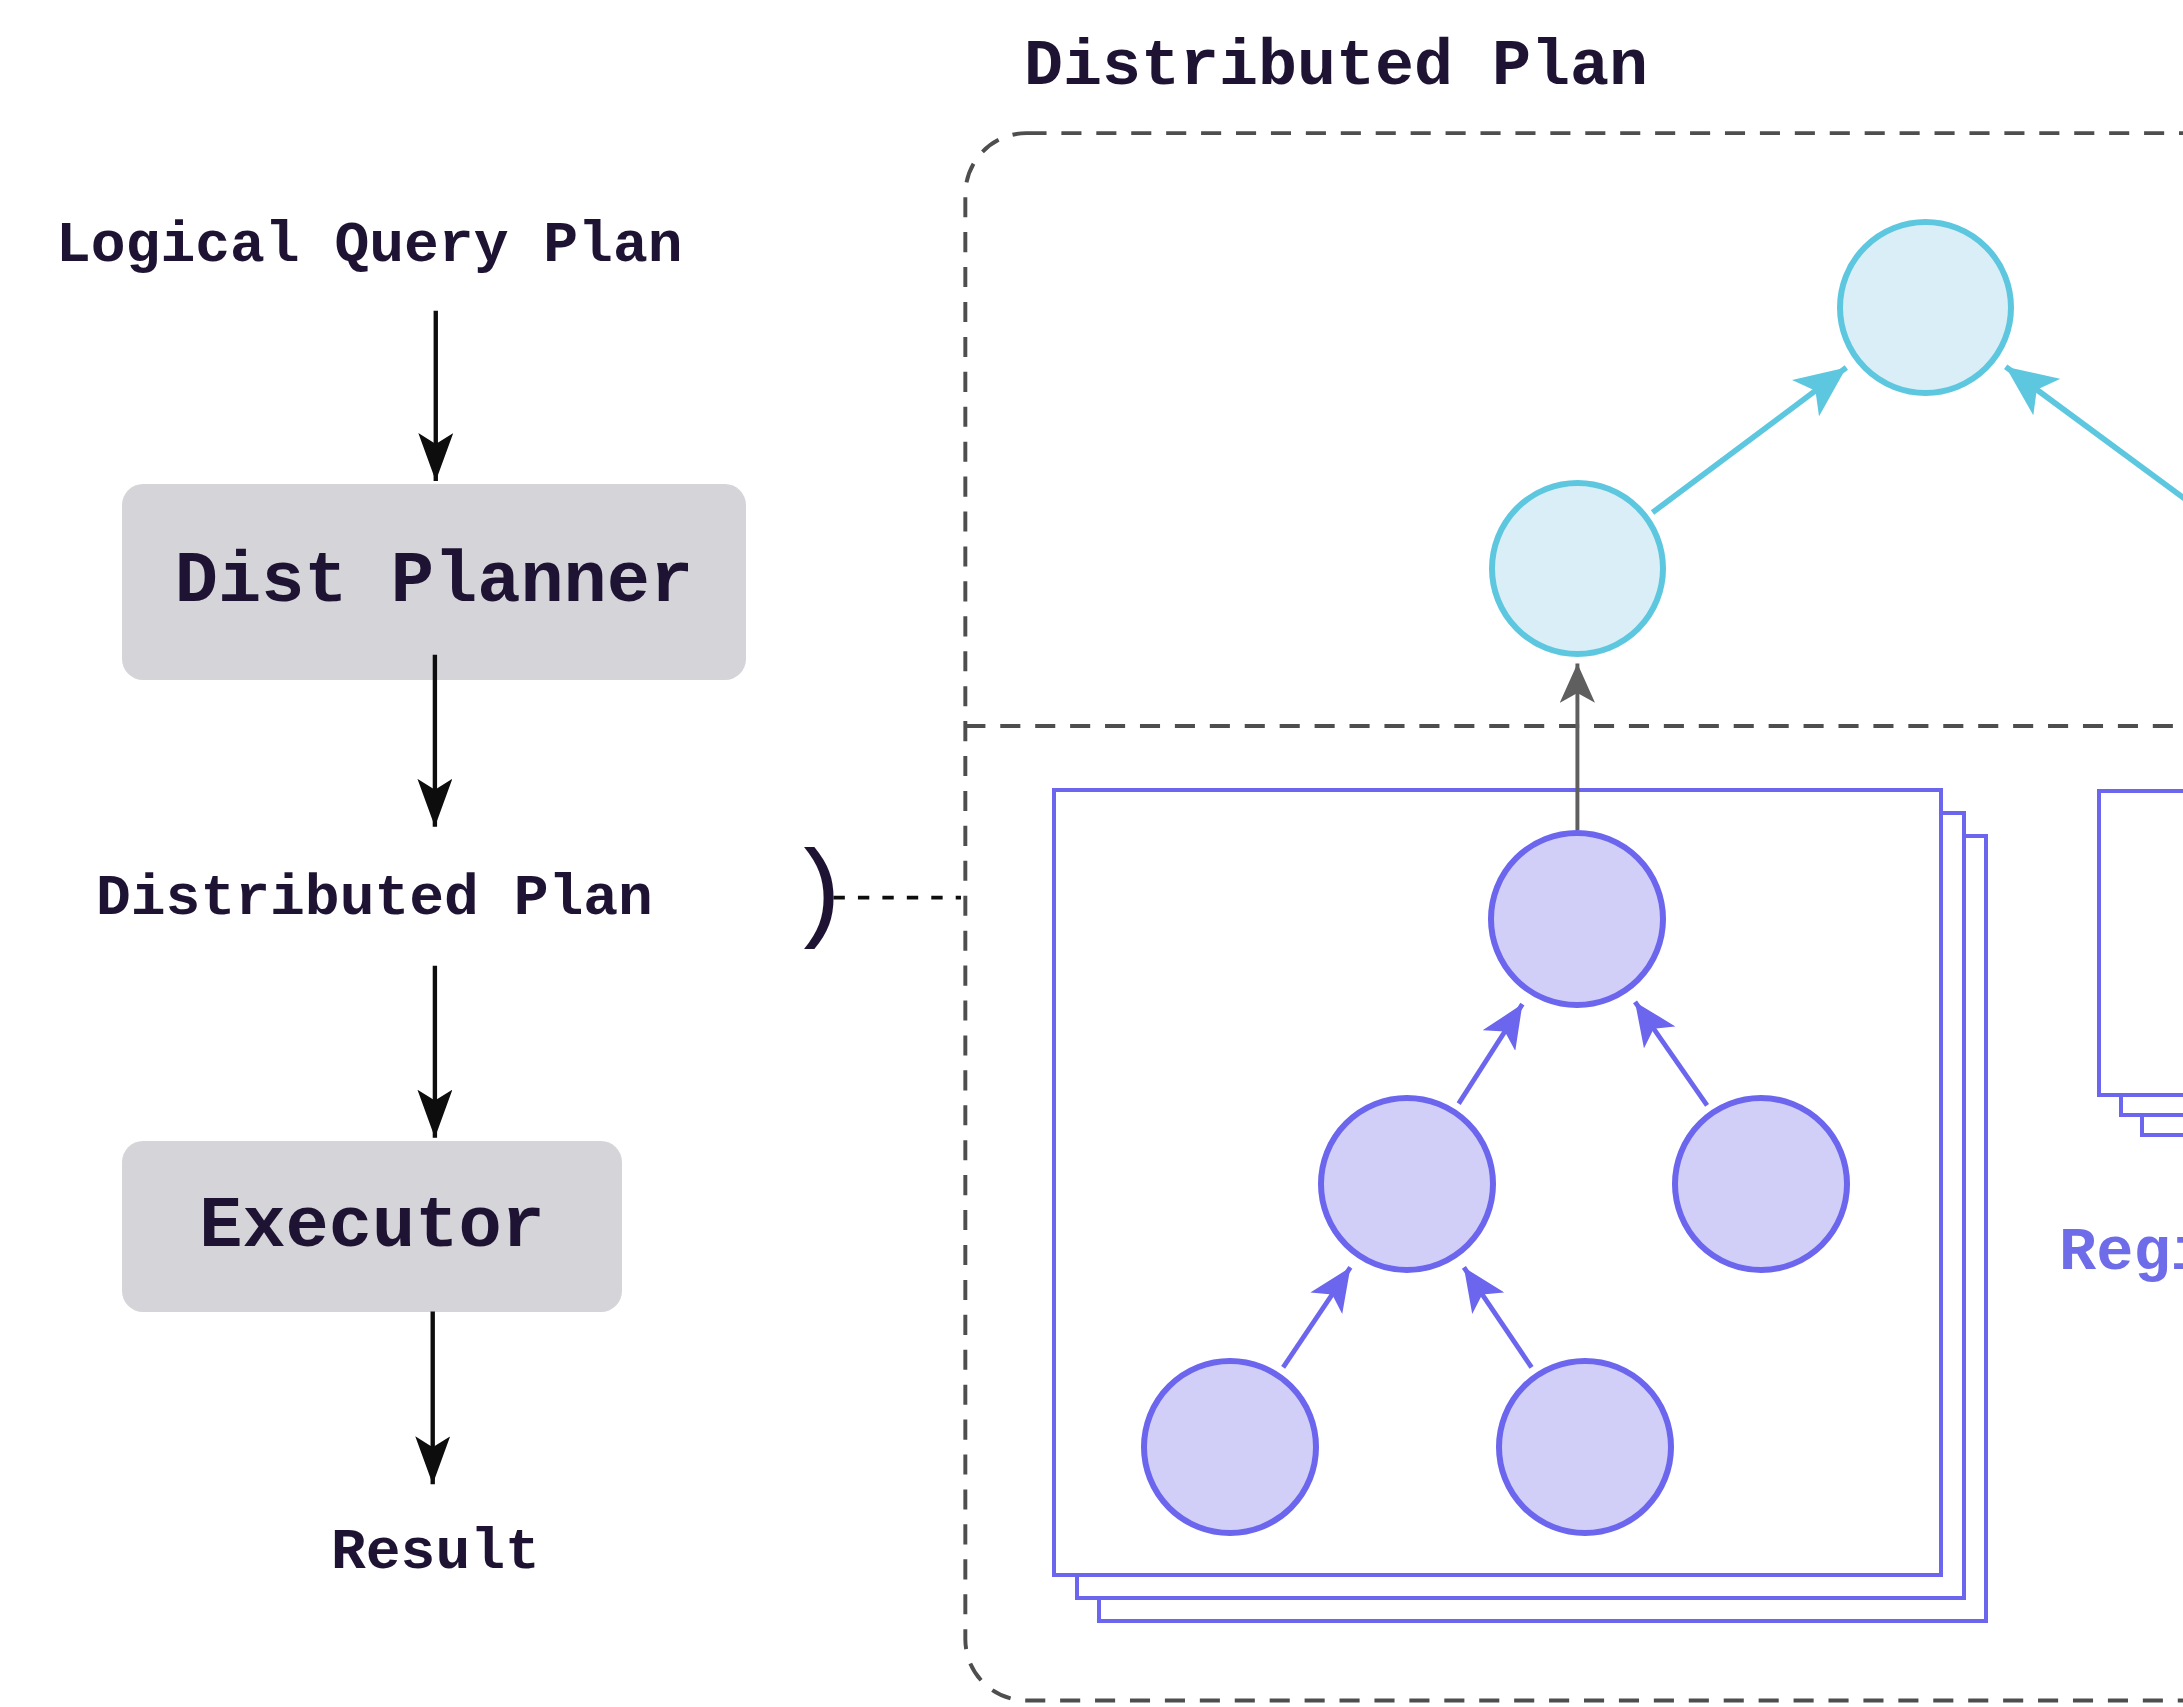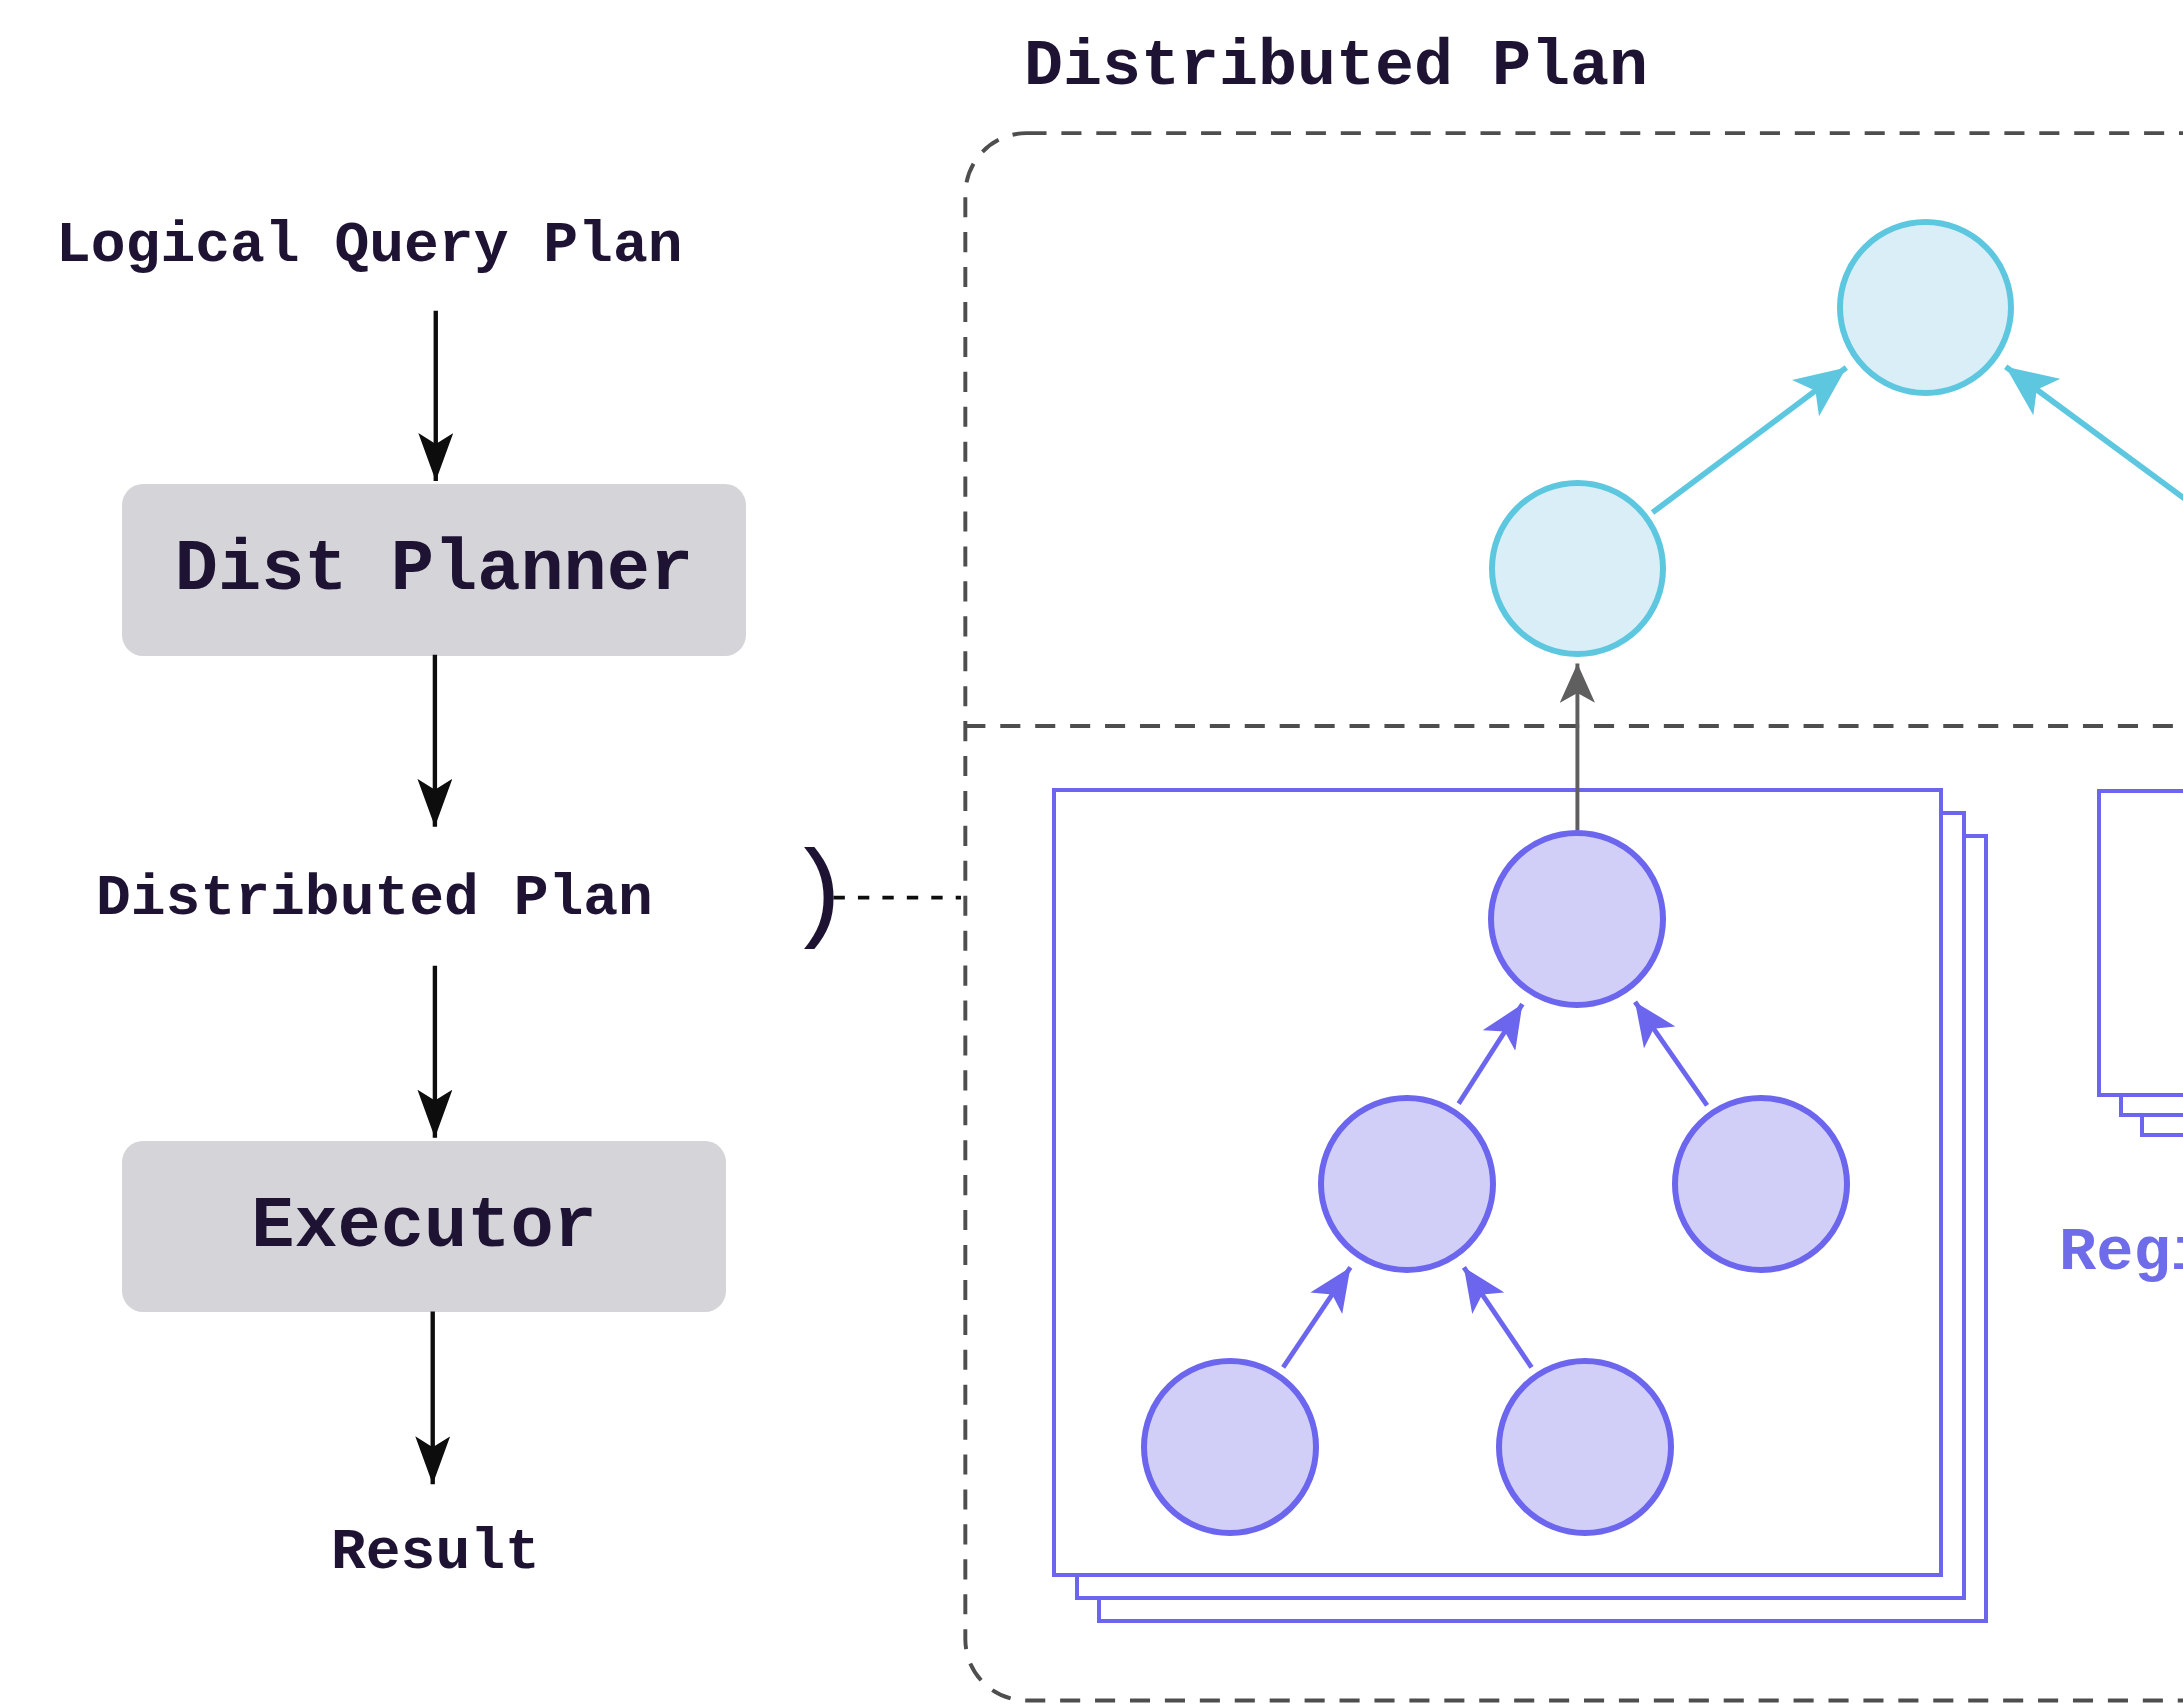--- a/index.html
+++ b/index.html
@@ -78,29 +78,29 @@
   .arr-purple{fill:none;stroke:var(--purple-stroke);stroke-width:11;}
   .arr-cyan{fill:none;stroke:var(--cyan-stroke);stroke-width:13;}
 </style>
 </head>
 <body>
 
 <div class="canvas">
 
   <div class="lbl" style="left:56px;top:204px;">Logical Query Plan</div>
 
-  <div class="grey-box" style="left:122px;top:484px;width:624px;height:172px;">
+  <div class="grey-box" style="left:122px;top:484px;width:624px;height:196px;">
     <span>Dist Planner</span>
   </div>
 
   <div class="lbl" style="left:96px;top:857px;">Distributed Plan</div>
 
   <div class="paren" style="left:786px;top:842px;">)</div>
 
-  <div class="grey-box" style="left:122px;top:1141px;width:604px;height:171px;">
+  <div class="grey-box" style="left:122px;top:1141px;width:500px;height:171px;">
     <span>Executor</span>
   </div>
 
   <div class="lbl" style="left:311px;top:1511px;margin-left:20px;">Result</div>
 
   <div class="lbl small" style="left:1024px;top:26px;">Distributed Plan</div>
 
   <div class="circle cyan" style="left:1837px;top:219px;"></div>
   <div class="circle cyan" style="left:1489px;top:480px;"></div>
 

